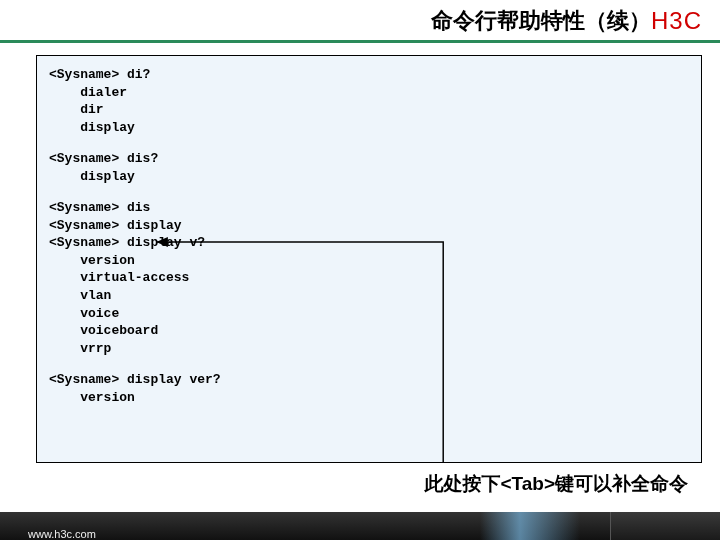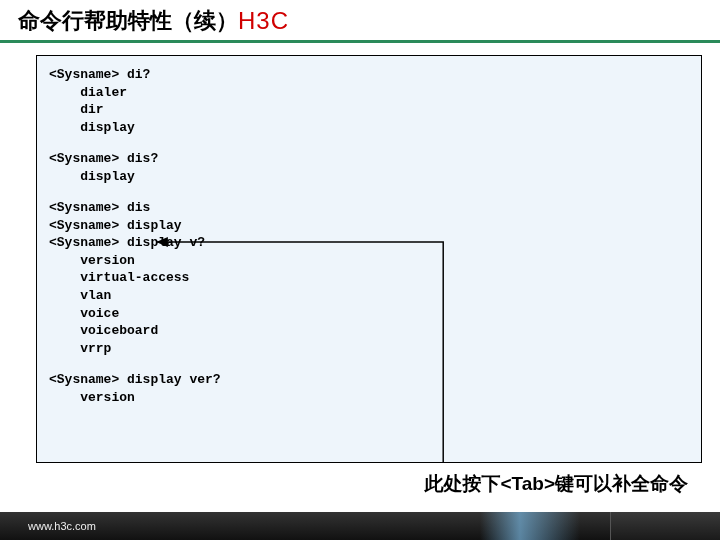--- a/index.html
+++ b/index.html
@@ -6,21 +6,21 @@
   body {
     width: 720px;
     height: 540px;
     background: #fff;
     font-family: "Microsoft YaHei", "SimHei", sans-serif;
     position: relative;
     overflow: hidden;
   }
   .header {
     display: flex;
-    justify-content: flex-start;
+    justify-content: flex-end;
     align-items: center;
     padding: 6px 18px 4px 18px;
     border-bottom: 3px solid #2a8a5a;
   }
   .title {
     font-size: 22px;
     font-weight: bold;
     color: #000;
   }
   .logo {
@@ -62,21 +62,21 @@
     margin-left: 28px;
   }
   .footer {
     position: absolute;
     left: 0;
     bottom: 0;
     width: 100%;
     height: 28px;
     background: linear-gradient(to bottom, #333 0%, #111 100%);
     display: flex;
-    align-items: center;
+    align-items: flex-end;
     padding-left: 28px;
   }
   .footer-url {
     color: #eee;
     font-size: 11px;
     font-family: Arial, sans-serif;
   }
   .footer-accent {
     position: absolute;
     right: 140px;

